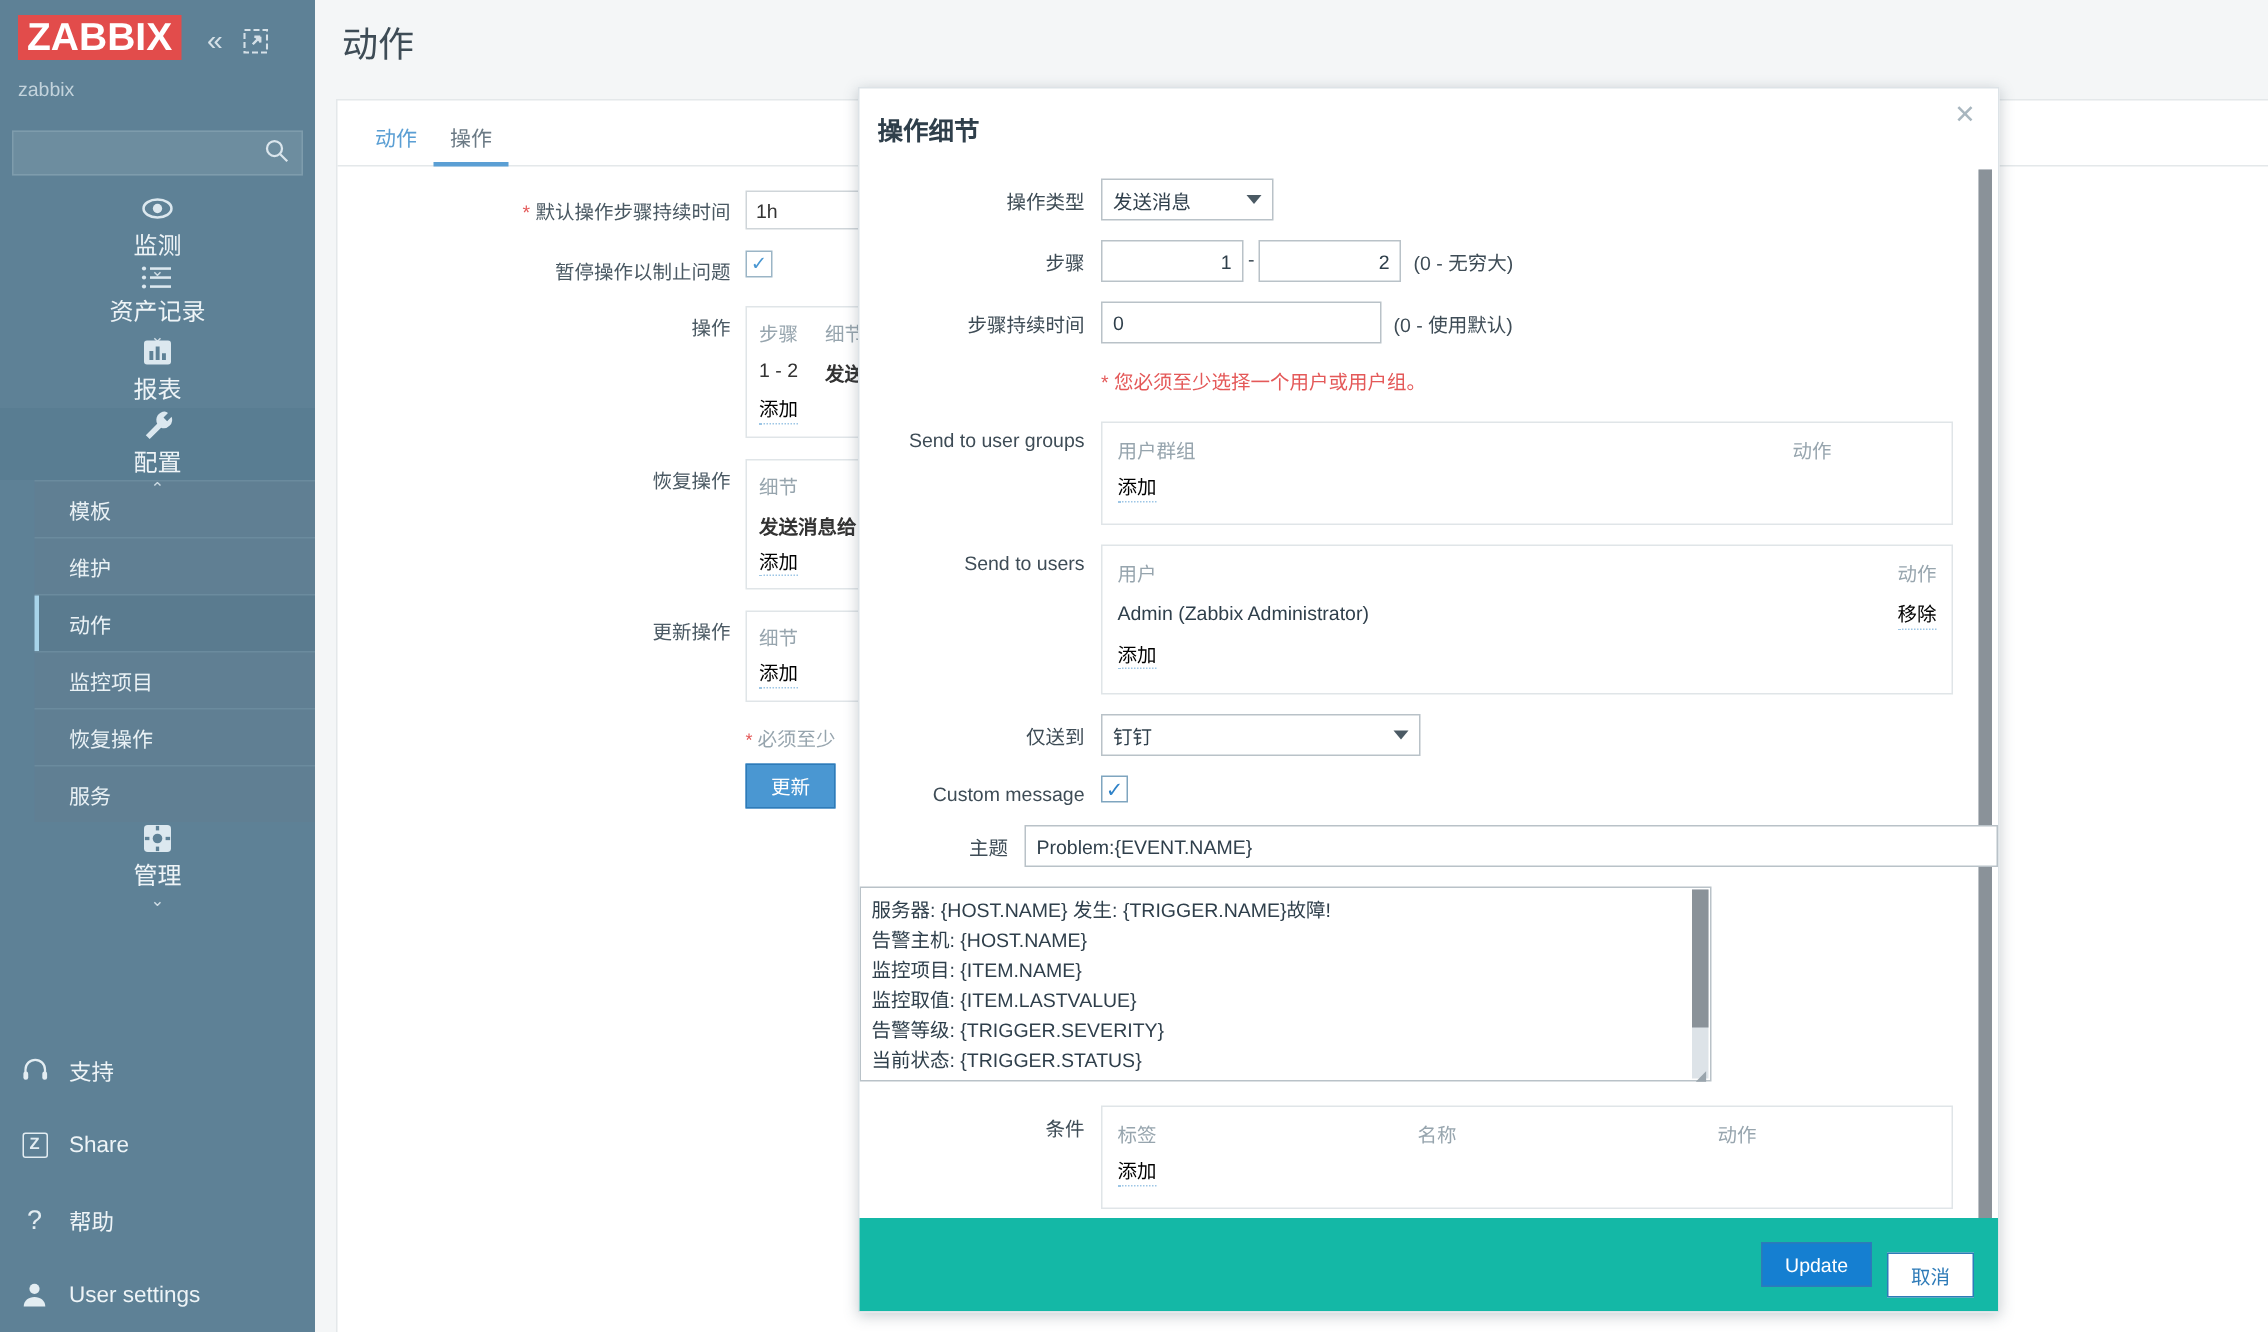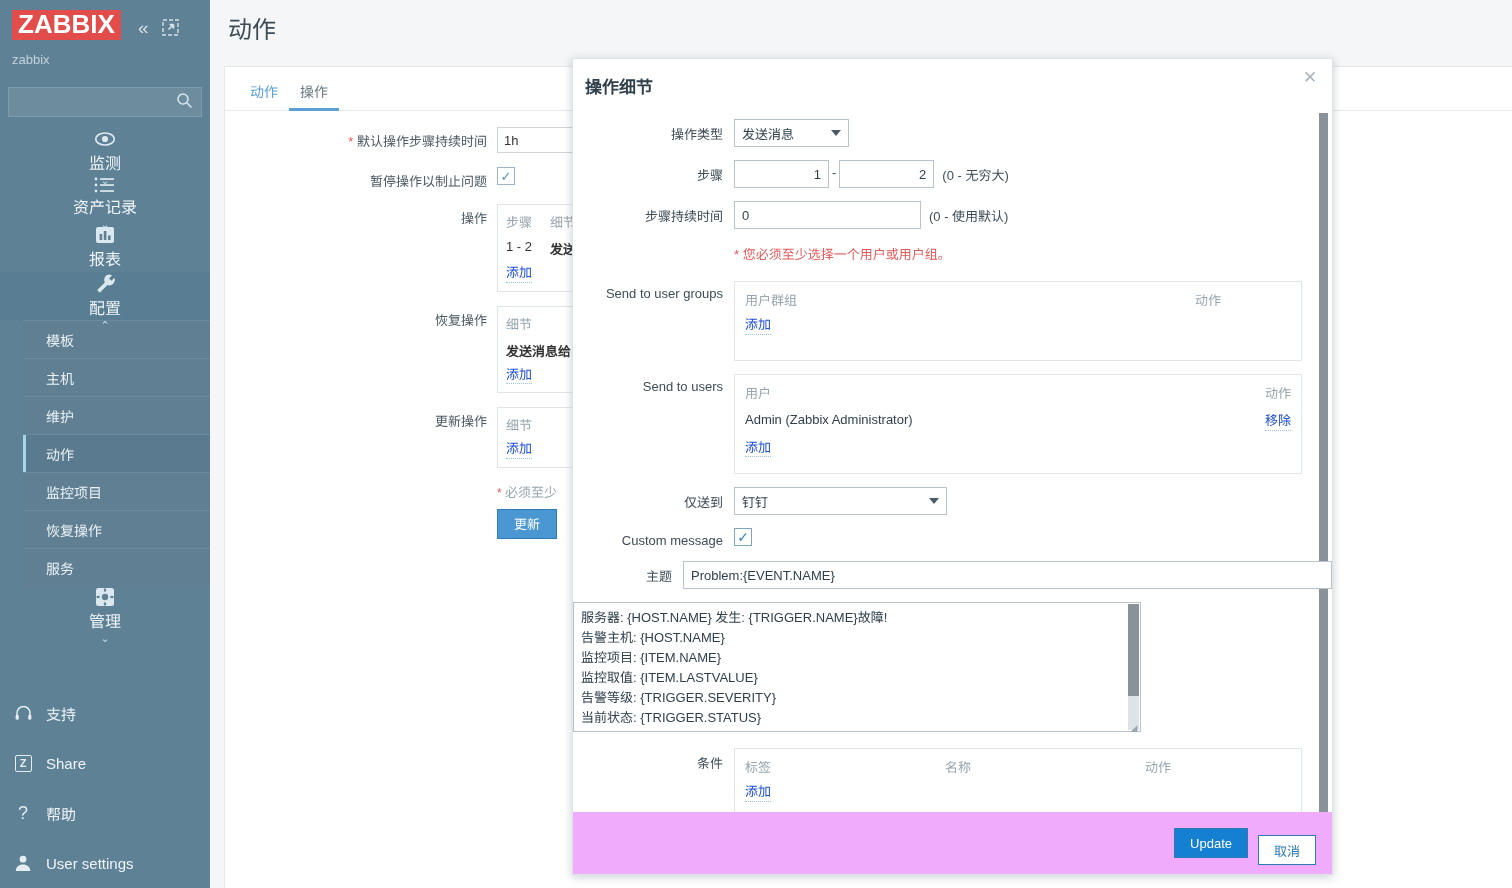--- a/index.html
+++ b/index.html
@@ -134,21 +134,21 @@
     display:inline-flex;align-items:center;justify-content:center;
     color:#4a97d2;font-size:13px;cursor:pointer;
   }
   .tablebox {
     border:1px solid #e0e5e8; background:#fff; padding: 5px 8px 8px 8px;
     min-width: 360px;
   }
   .tbl-hdr { display:flex; color:#97a5ae; font-size:13px; padding: 2px 0 6px 0; }
   .tbl-row { display:flex; font-size:13px; color:#333; padding: 2px 0 6px 0;}
   .lnk {
-    color:#1d4ed8; font-size:13px; cursor:pointer;
+    color:#000000; font-size:13px; cursor:pointer;
     border-bottom: 1px dotted #9dc6e5; display:inline-block; line-height: 1.35;
   }
   .bold { font-weight: bold; }
   .btn {
     height: 30px; padding: 0 16px; border:1px solid #2e7bb8;
     background:#4a97d2; color:#fff; font-size:13px; cursor:pointer;
     font-family:"Liberation Sans", sans-serif;
   }
 
   
@@ -229,21 +229,21 @@
   }
   .ta-sb { position:absolute; right:2px; top:2px; width:11px; height:126px; background:#dde3e8; }
   .ta-sb .t { position:absolute; left:0; top:0; width:11px; height:92px; background:#8a9299; }
   .ta-grip {
     position:absolute; right: 2px; bottom: 2px; width:10px;height:10px;
     color:#9aa5ad; font-size:9px; line-height:10px; text-align:center;
   }
   .modal-footer {
     position:absolute; left:0; right:0; bottom:0; height: 62px;
     display:flex; align-items:center; justify-content:flex-end;
-    padding-right: 16px; gap: 10px; background:#f0abfc;
+    padding-right: 16px; gap: 10px; background:#14b8a6;
   }
   .mbtn {
     height: 30px; padding: 0 15px; font-size: 13px; cursor:pointer;
     border:1px solid #2e7bb8; background:#157fd1; color:#fff;
     font-family:"Liberation Sans", sans-serif;
   }
   .mbtn.sec { background:#fff; color:#2e7bb8;margin-top:14px; }
 </style>
 </head>
 <body>
@@ -324,23 +324,20 @@
             <path d="M15.8 2.4a5.6 5.6 0 0 0-5 8.1l-7.6 7.6 2.6 2.6 7.6-7.6a5.6 5.6 0 0 0 7-7.3l-3 3-2.4-2.4 3-3a5.6 5.6 0 0 0-2.2-1z" fill="#dce8ef"></path>
           </svg>
         </span>
         <span class="lbl">配置</span>
         <span class="chev">⌃</span>
       </div>
 
       <div class="sb-sub">
         <div class="sb-subitem">
             <span>模板</span>
-          </div>
-        <div class="sb-subitem">
-            <span>主机</span>
           </div>
         <div class="sb-subitem">
             <span>维护</span>
           </div>
         <div class="sb-subitem selected">
             <span>动作</span>
           </div>
         <div class="sb-subitem">
             <span>监控项目</span>
           </div>
@@ -541,21 +538,21 @@
           <span class="note-req">
             <span class="star">*</span>
             <span>您必须至少选择一个用户或用户组。</span>
           </span>
         </div>
       </div>
 
       <div class="m-frow">
         <div class="m-label">Send to user groups</div>
         <div class="m-ctl">
-          <div class="m-tablebox" style="height:80px">
+          <div class="m-tablebox" style="height:69px">
             <div class="m-tbl-hdr">
               <span class="col-a">用户群组</span>
               <span class="col-b">动作</span>
             </div>
             <span class="lnk">添加</span>
           </div>
         </div>
       </div>
 
       <div class="m-frow">

